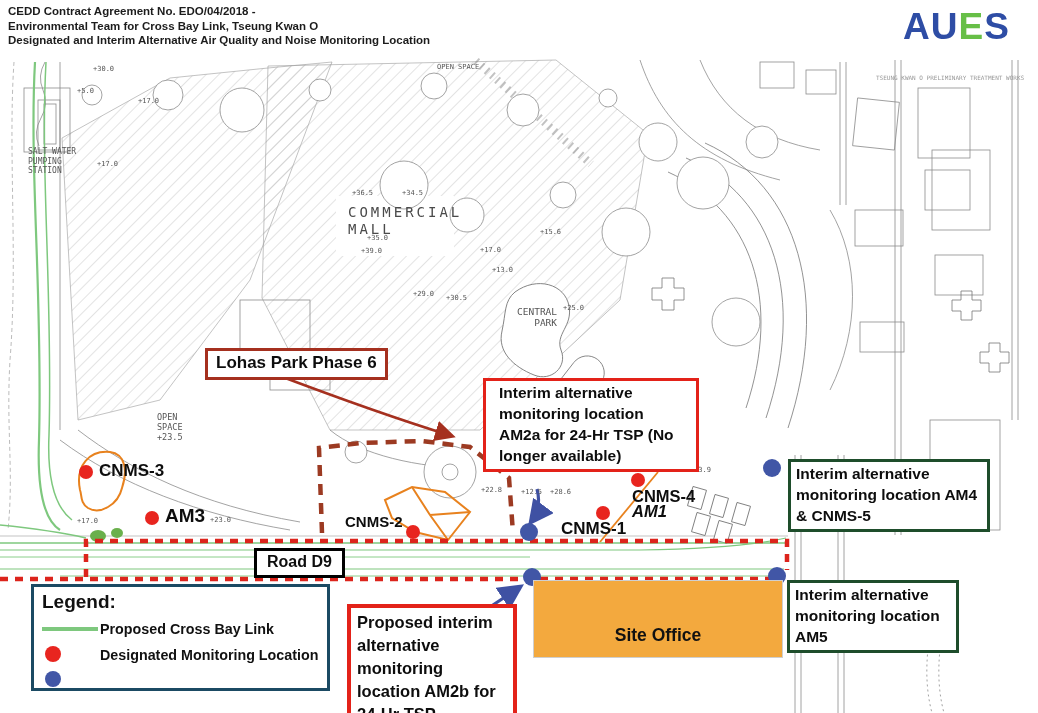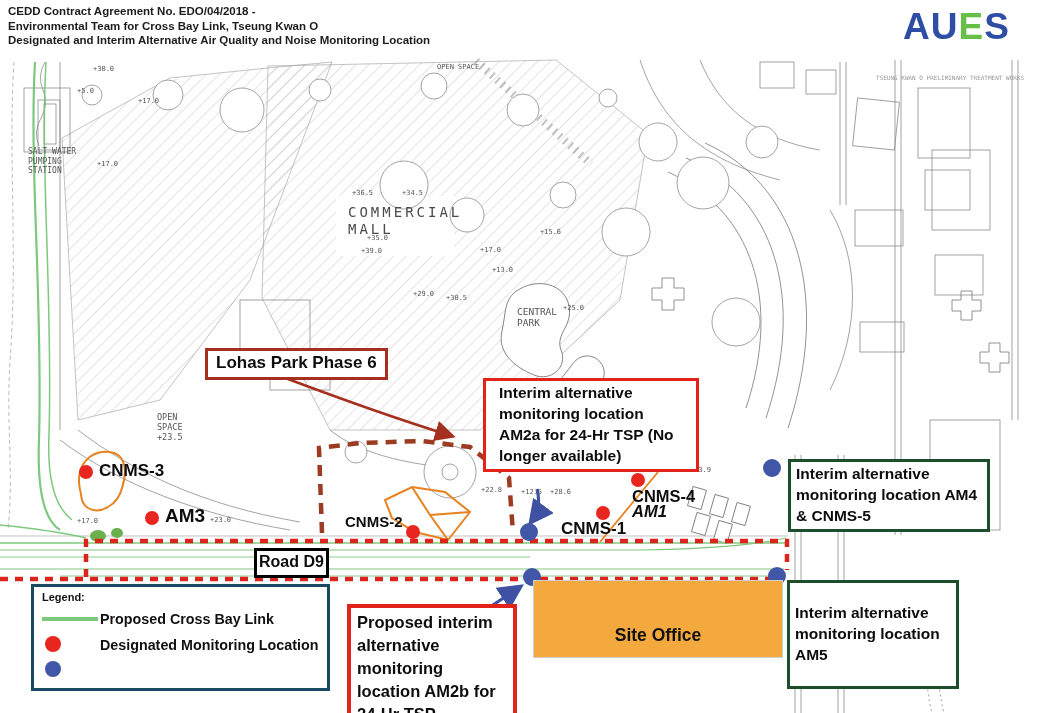--- a/index.html
+++ b/index.html
@@ -20,39 +20,39 @@
            white-space:pre;z-index:2;}
   .elev{position:absolute;font-family:"DejaVu Sans Mono",monospace;font-size:7px;
         color:#555;z-index:2;white-space:nowrap;}
 
   
   .callout{position:absolute;background:#fff;font-weight:700;color:#0d0d0d;
            line-height:1.35;z-index:6;}
   .lohas{left:205px;top:348px;border:3px solid #a5301f;font-size:17px;padding:1px 8px 2px;white-space:nowrap;}
   .am2a{left:483px;top:378px;width:184px;border:3px solid #e32219;font-size:15.5px;padding:2px 13px;}
   .am4{left:788px;top:459px;width:186px;border:3px solid #1e4d2b;font-size:15.5px;padding:2px 5px;}
-  .roadd9{left:254px;top:548px;border:3px solid #000;font-size:16px;padding:0 2px 2px;z-index:7;white-space:nowrap;text-align:center;}
-  .am5{left:787px;top:580px;width:156px;border:3px solid #1e4d2b;font-size:15.5px;padding:20px 5px;}
+  .roadd9{left:254px;top:548px;border:3px solid #000;font-size:16px;padding:0 10px 2px;z-index:7;white-space:nowrap;text-align:center;}
+  .am5{left:787px;top:580px;width:156px;border:3px solid #1e4d2b;font-size:15.5px;padding:2px 5px;}
   .am2b{left:347px;top:604px;width:150px;border:4px solid #e32219;font-size:16.5px;padding:3px 6px;line-height:1.4;}
   .siteoffice{position:absolute;left:533px;top:580px;width:250px;height:78px;
       background:#f3a93e;border:1px solid #cfcfcf;display:flex;align-items:flex-end;
       justify-content:center;padding-bottom:11px;font-weight:700;font-size:17.5px;
       box-sizing:border-box;z-index:5;}
 
   
   .dot{position:absolute;border-radius:50%;z-index:5;}
   .dot.red{width:14px;height:14px;background:#e8251f;}
   .dot.blue{width:18px;height:18px;background:#4156a6;}
   .mlabel{position:absolute;font-weight:700;color:#0d0d0d;z-index:5;white-space:nowrap;}
 
   
   .legend{position:absolute;left:31px;top:584px;width:299px;height:107px;
       border:3px solid #1b4a63;background:rgba(255,255,255,.97);
       padding:4px 8px;box-sizing:border-box;z-index:8;}
-  .legend-title{font-size:11px;font-weight:700;}
+  .legend-title{font-size:19px;font-weight:700;}
   .legend-row{display:flex;align-items:flex-start;margin-top:7px;}
   .sw{flex:0 0 58px;display:flex;align-items:center;}
   .sw-line{width:56px;height:4px;background:#7ec87e;margin-top:7px;}
   .sw-dot{width:16px;height:16px;border-radius:50%;margin-left:3px;}
   .sw-red{background:#e8251f;} .sw-blue{background:#4156a6;}
   .legend-label{font-size:14.3px;font-weight:700;line-height:1.3;width:224px;}
 </style>
 </head>
 <body>
 
@@ -194,21 +194,21 @@
     <path d="M537,489 C541,504 537,514 531,522" marker-end="url(#arrB)"></path>
     <path d="M490,607 L520,587" marker-end="url(#arrB)"></path>
   </g>
 </svg>
 
 <span class="maptext" style="left:28px;top:147px;font-size:8px;line-height:9.5px;">SALT WATER
 PUMPING
 STATION</span>
 <span class="maptext" style="left:348px;top:204px;font-size:14px;line-height:17px;letter-spacing:3px;color:#4a4a4a;">COMMERCIAL
 MALL</span>
-<span class="maptext" style="left:517px;top:306px;font-size:9.5px;line-height:11px;">CENTRAL
+<span class="maptext" style="left:517px;top:306px;font-size:9.5px;line-height:11px;text-align:right;">CENTRAL
 PARK</span>
 <span class="maptext" style="left:437px;top:63px;font-size:7px;">OPEN SPACE</span>
 <span class="maptext" style="left:157px;top:412px;font-size:8.5px;line-height:10px;">OPEN
 SPACE
 +23.5</span>
 <span class="maptext" style="left:876px;top:74px;font-size:6px;color:#999;">TSEUNG KWAN O PRELIMINARY TREATMENT WORKS</span>
 <div id="elev-layer">
       <span class="elev" style="left: 93px; top: 65px;">+30.0</span>
       <span class="elev" style="left: 77px; top: 87px;">+5.0</span>
       <span class="elev" style="left: 138px; top: 97px;">+17.0</span>

